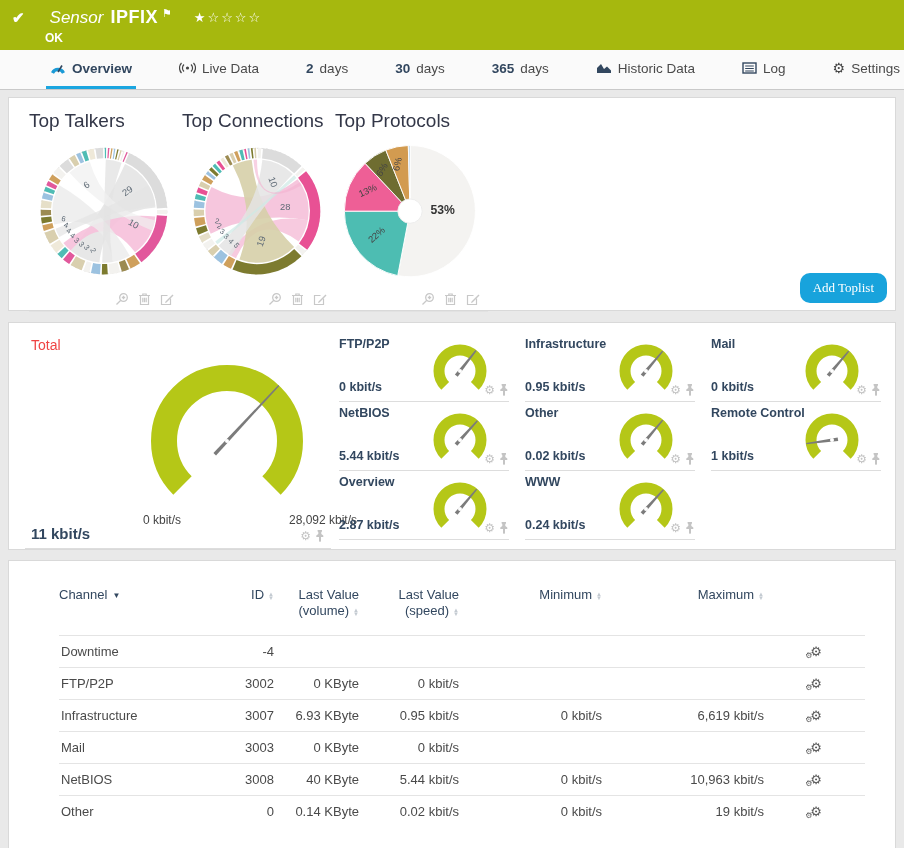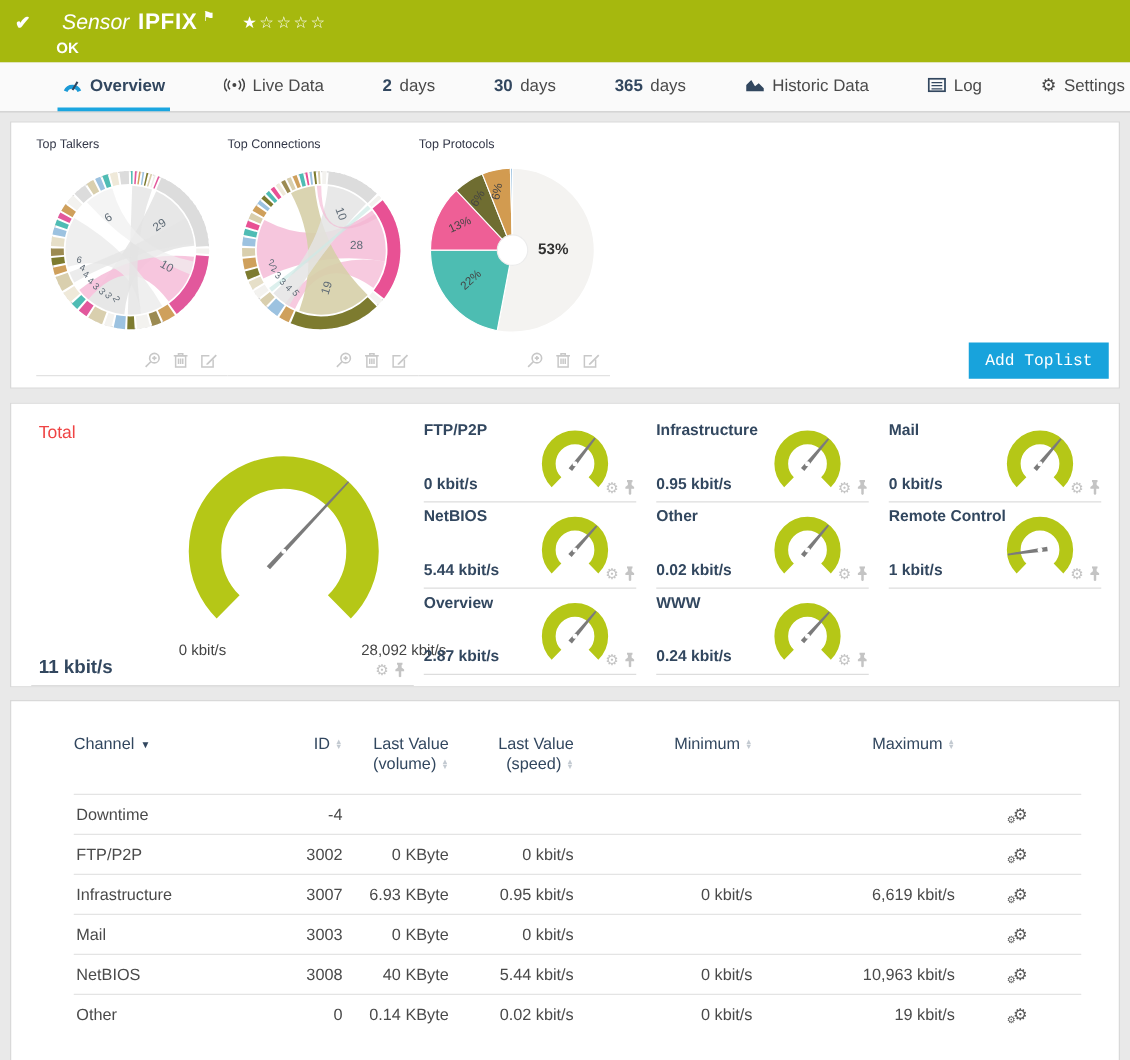--- a/index.html
+++ b/index.html
@@ -28,27 +28,27 @@
 
   
   .card{background:#fff;border:1px solid #d9d9d9;margin:7px 8px 0;position:relative;box-sizing:border-box}
   #card-toplists{height:214px;padding:10px 0 0 20px}
   #card-gauges{height:228px;margin-top:11px;padding:10px 14px 0 16px;display:flex}
   #card-table{height:300px;margin-top:10px;padding:10px 30px 0 50px}
 
   
   .toplists-row{display:flex}
   .toplist{width:153px}
-  .toplist h3{font-size:10px;color:#333748;font-weight:500;margin:2px 0 6px}
+  .toplist h3{font-size:19px;color:#333748;font-weight:500;margin:2px 0 6px}
   .tl-chart{width:150px;height:150px;cursor:pointer}
   .tl-foot{display:flex;justify-content:flex-end;gap:9px;padding:4px 8px 5px 0;
            border-bottom:1px solid #e2e2e2;width:145px}
   .tl-foot span{cursor:pointer;line-height:0}
   .addbtn{position:absolute;right:8px;bottom:7px;background:#18a3dc;color:#fff;font-size:13px;
-          padding:7px 13px;border:none;border-radius:0;cursor:pointer;font-family:Liberation Mono, monospace}
+          padding:7px 13px;border:none;border-radius:10px;cursor:pointer;font-family:Liberation Serif, serif}
 
   
   .total-tile{width:306px;position:relative;border-bottom:1px solid #ddd;flex:none}
   .total-tile .glabel{position:absolute;top:4px;left:6px;font-size:14px;color:#ef4444}
   .total-tile .gauge-big{position:absolute;left:96px;top:20px}
   .total-tile .scale{position:absolute;left:118px;top:180px;width:214px;display:flex;
                      justify-content:space-between;font-size:12px;color:#444}
   .total-tile .gvalue{position:absolute;left:6px;bottom:6px;font-size:15px;font-weight:bold;color:#32475f}
   .ticons{display:flex;gap:4px;align-items:center}
   .ticons .gear-sm{font-size:12px;color:#c4c4c4;line-height:1;cursor:pointer}

